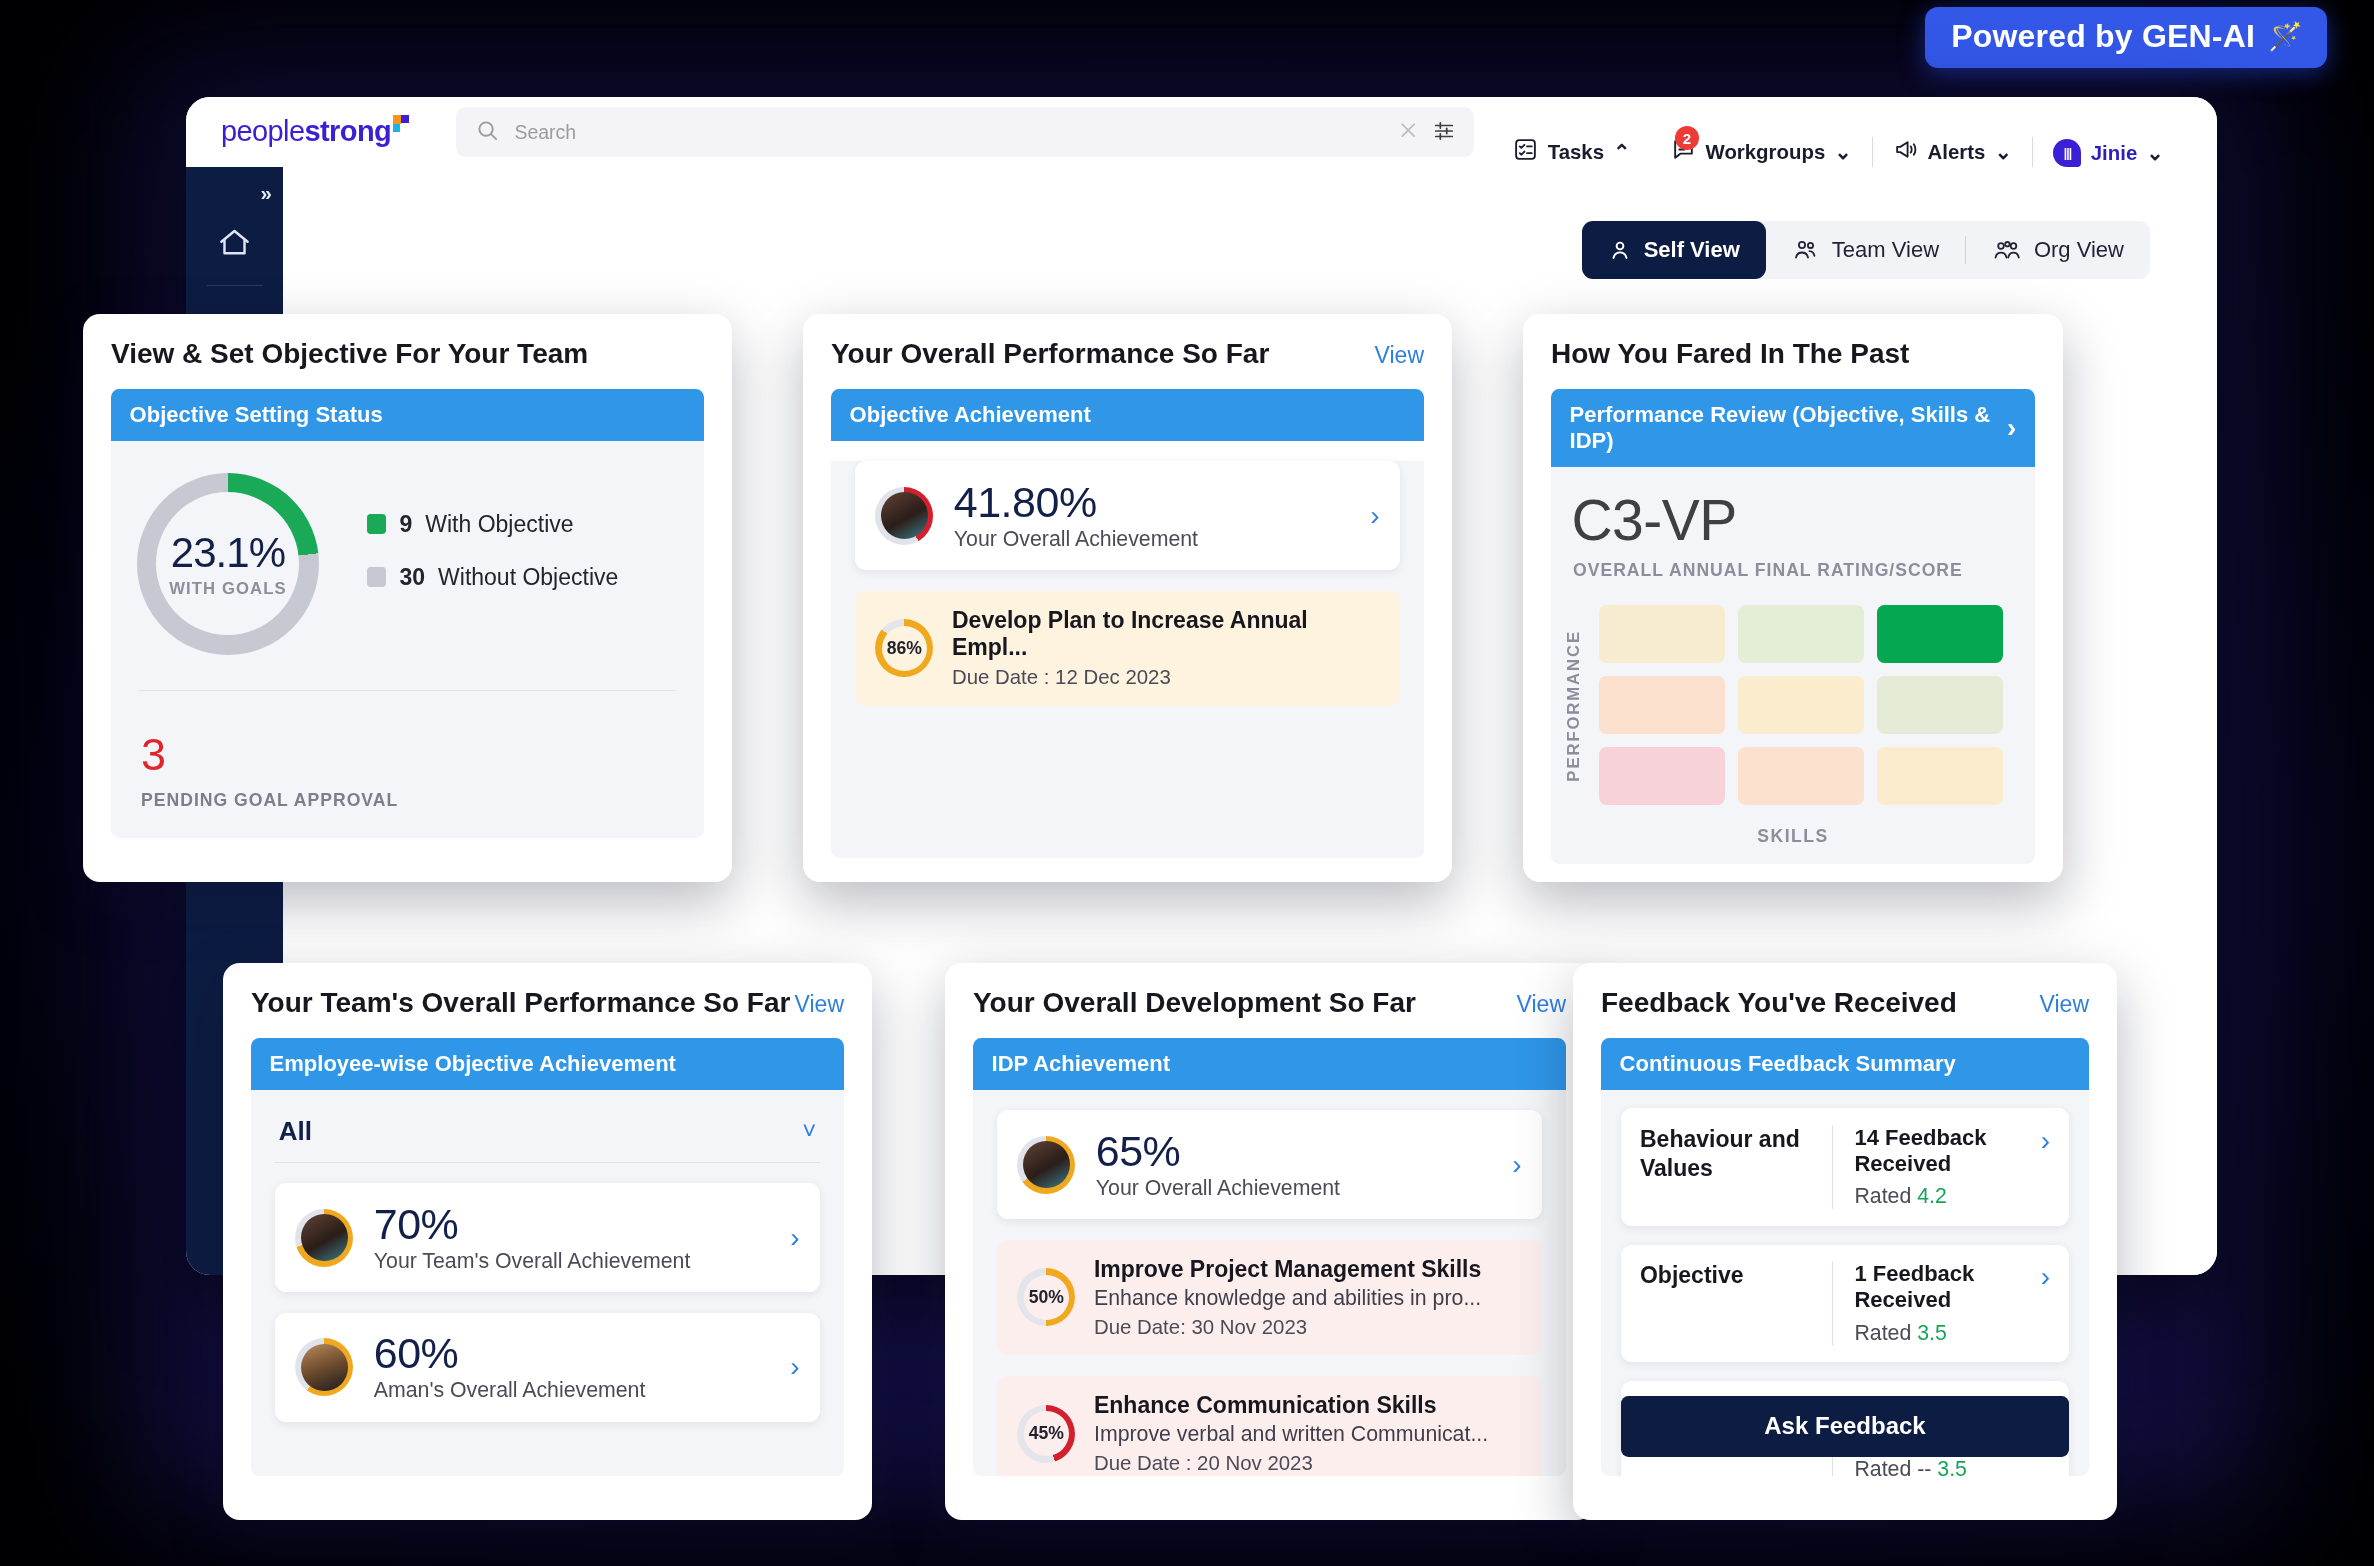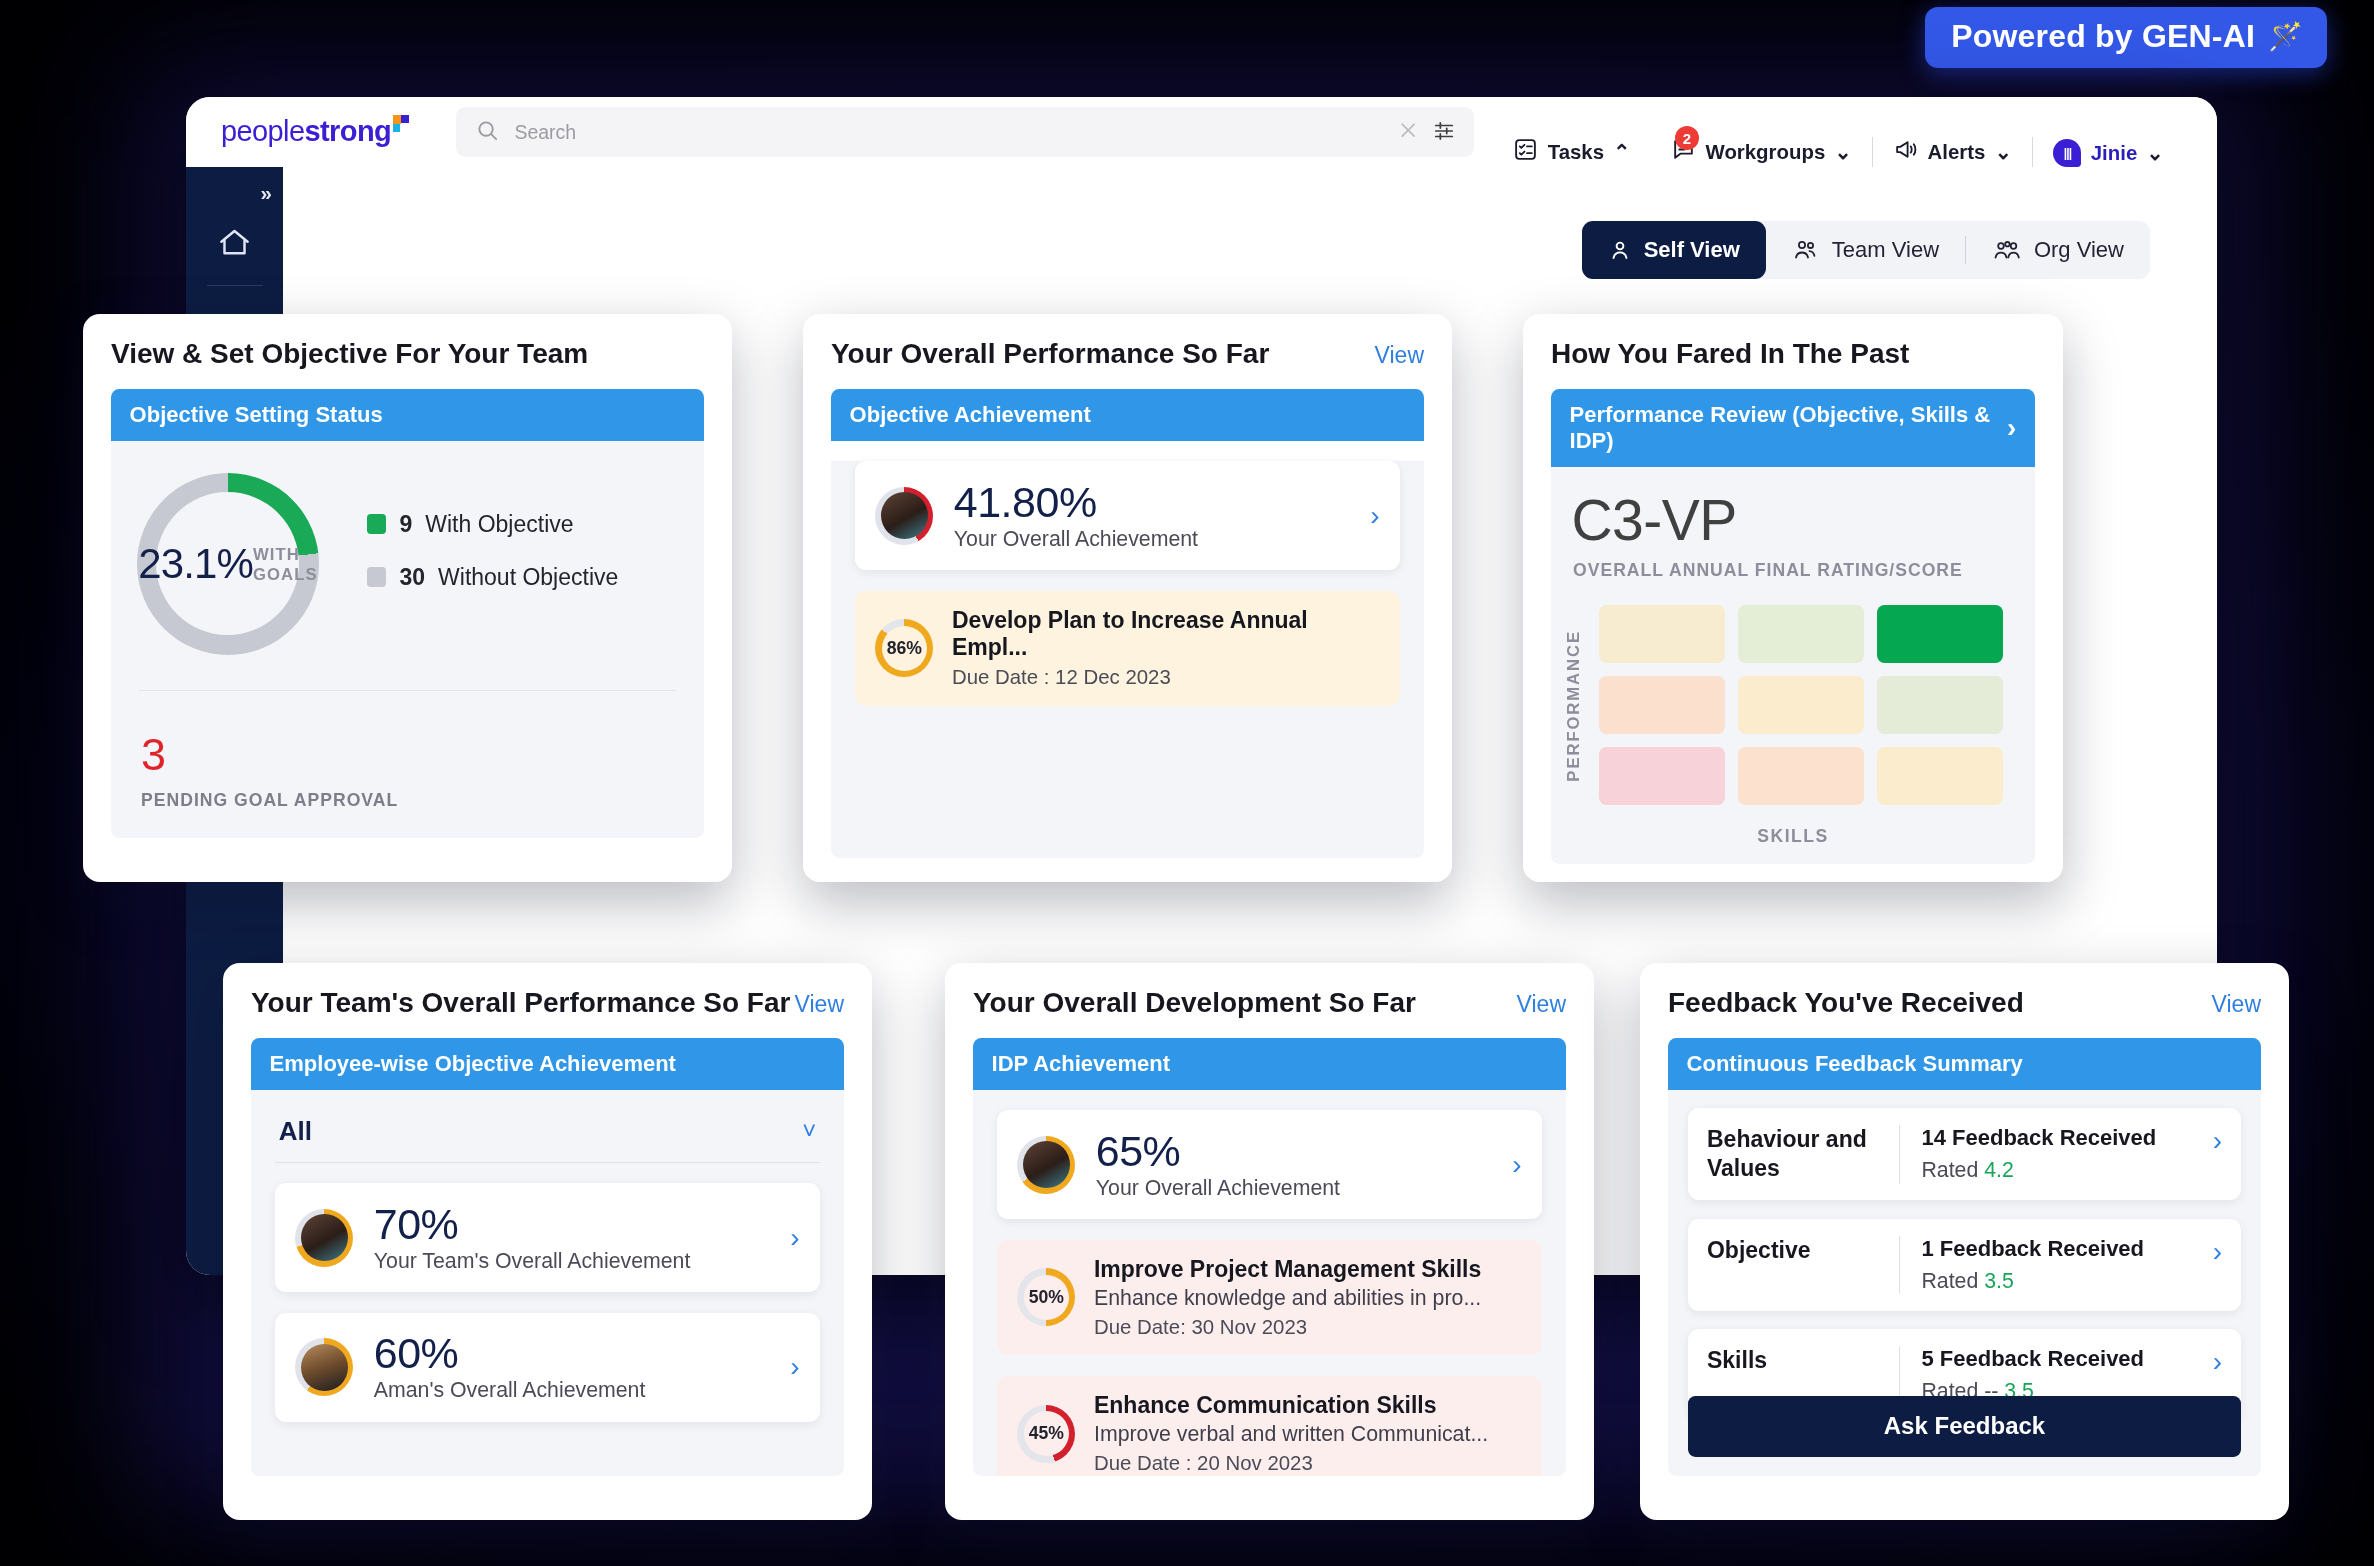--- a/index.html
+++ b/index.html
@@ -85,21 +85,21 @@
   .blue-bar { background:#2f96e8; color:#fff; font-size:22px; font-weight:bold;
               border-radius:8.3px 8.3px 0 0; padding:13px 18.6px; display:flex; align-items:center;
               justify-content:space-between; }
   .panel { background:#f4f5f8; border-radius:0 0 8.3px 8.3px; }
 
   
   #cardA { left:42px; top:314px; width:649px; height:568px; }
   .donut-wrap { display:flex; align-items:center; padding:32px 16.7px 16.7px 16.7px; }
   .donut { position:relative; width:182px; height:182px; flex:0 0 auto; margin-left:9.3px;}
   .donut .hole { position:absolute; inset:19.5px; background:#f4f5f8; border-radius:50%;
-                 display:flex; flex-direction:row; align-items:center; justify-content:center;}
+                 display:flex; flex-direction:column; align-items:center; justify-content:center;}
   .donut .big { font-size:42px; color:#13204a; letter-spacing:-0.9px; }
   .donut .sub { font-size:16.7px; color:#8d8d9b; font-weight:bold; letter-spacing:1.1px; margin-top:1.9px;}
   .legend { margin-left:48px; }
   .legend .lrow { display:flex; align-items:center; gap:13px; margin-bottom:26px; font-size:23px; color:#24242e; }
   .legend .sw { width:19.5px;height:19.5px;border-radius:3.7px; flex:0 0 auto;}
   .legend b { font-weight:bold; }
   .hr { height:0.9px; background:#e2e4ea; margin:18.6px 28px 0 28px; }
   .pending { padding:41px 30px 0 30px; }
   .pending .num { font-size:45px; color:#e0242c; line-height:1; }
   .pending .lbl { font-size:17.6px; color:#7d7d8b; font-weight:bold; letter-spacing:1px; margin-top:13px; }
@@ -140,21 +140,21 @@
   #cardD { left:182px; top:963px; width:649px; height:557px; }
   .select-row { display:flex; align-items:center; justify-content:space-between;
                 margin:16.7px 24px 0 24px; padding:9.3px 3.7px 15px 3.7px; border-bottom:0.9px solid #dfe1e8; }
   .select-row .val { font-size:26px; font-weight:bold; color:#13204a; }
   .select-row .cd { color:#2f7fe0; font-size:24px; }
 
   
   #cardE { left:904px; top:963px; width:649px; height:557px; }
 
   
-  #cardF { left:1599px; top:963px; width:649px; height:557px; }
+  #cardF { left:1532px; top:963px; width:544px; height:557px; }
   .fb-row { background:#fff; border-radius:11px; margin:18.6px 20.4px 0 20.4px; padding:16.7px 18.6px;
             display:flex; box-shadow:0 2.8px 9.3px rgba(20,20,60,.07); }
   .fb-cat { width:186px; font-size:23px; font-weight:bold; color:#17171f; line-height:1.28; }
   .fb-div { width:0.9px; align-self:stretch; background:#dfe1e8; margin:0 22px 0 5.6px; }
   .fb-main { flex:1; }
   .fb-count { font-size:22px; font-weight:bold; color:#17171f; }
   .fb-rated { font-size:21.3px; color:#4b4b57; margin-top:7.4px; }
   .fb-rated .g { color:#18a558; }
   .ask { position:absolute; left:20.4px; right:20.4px; bottom:18.6px; background:#0d1c42; color:#fff;
          border-radius:7.4px; text-align:center; padding:16.7px 0; font-size:24px; font-weight:bold; }

